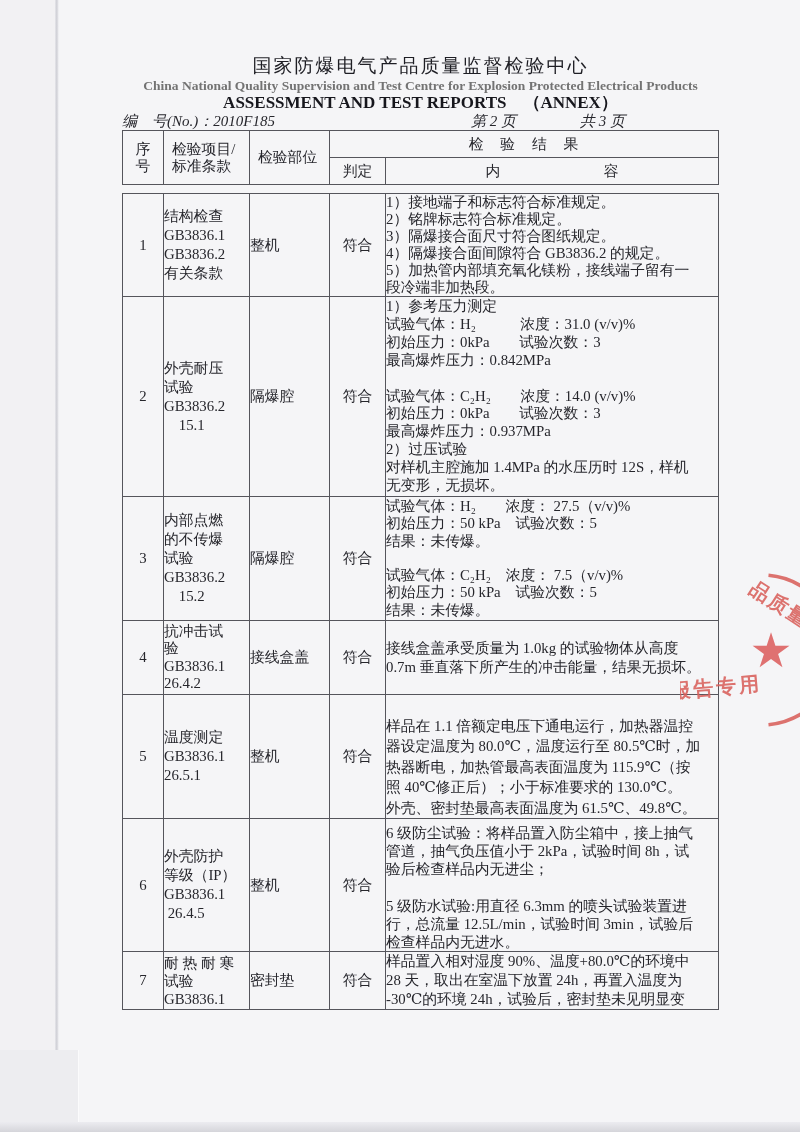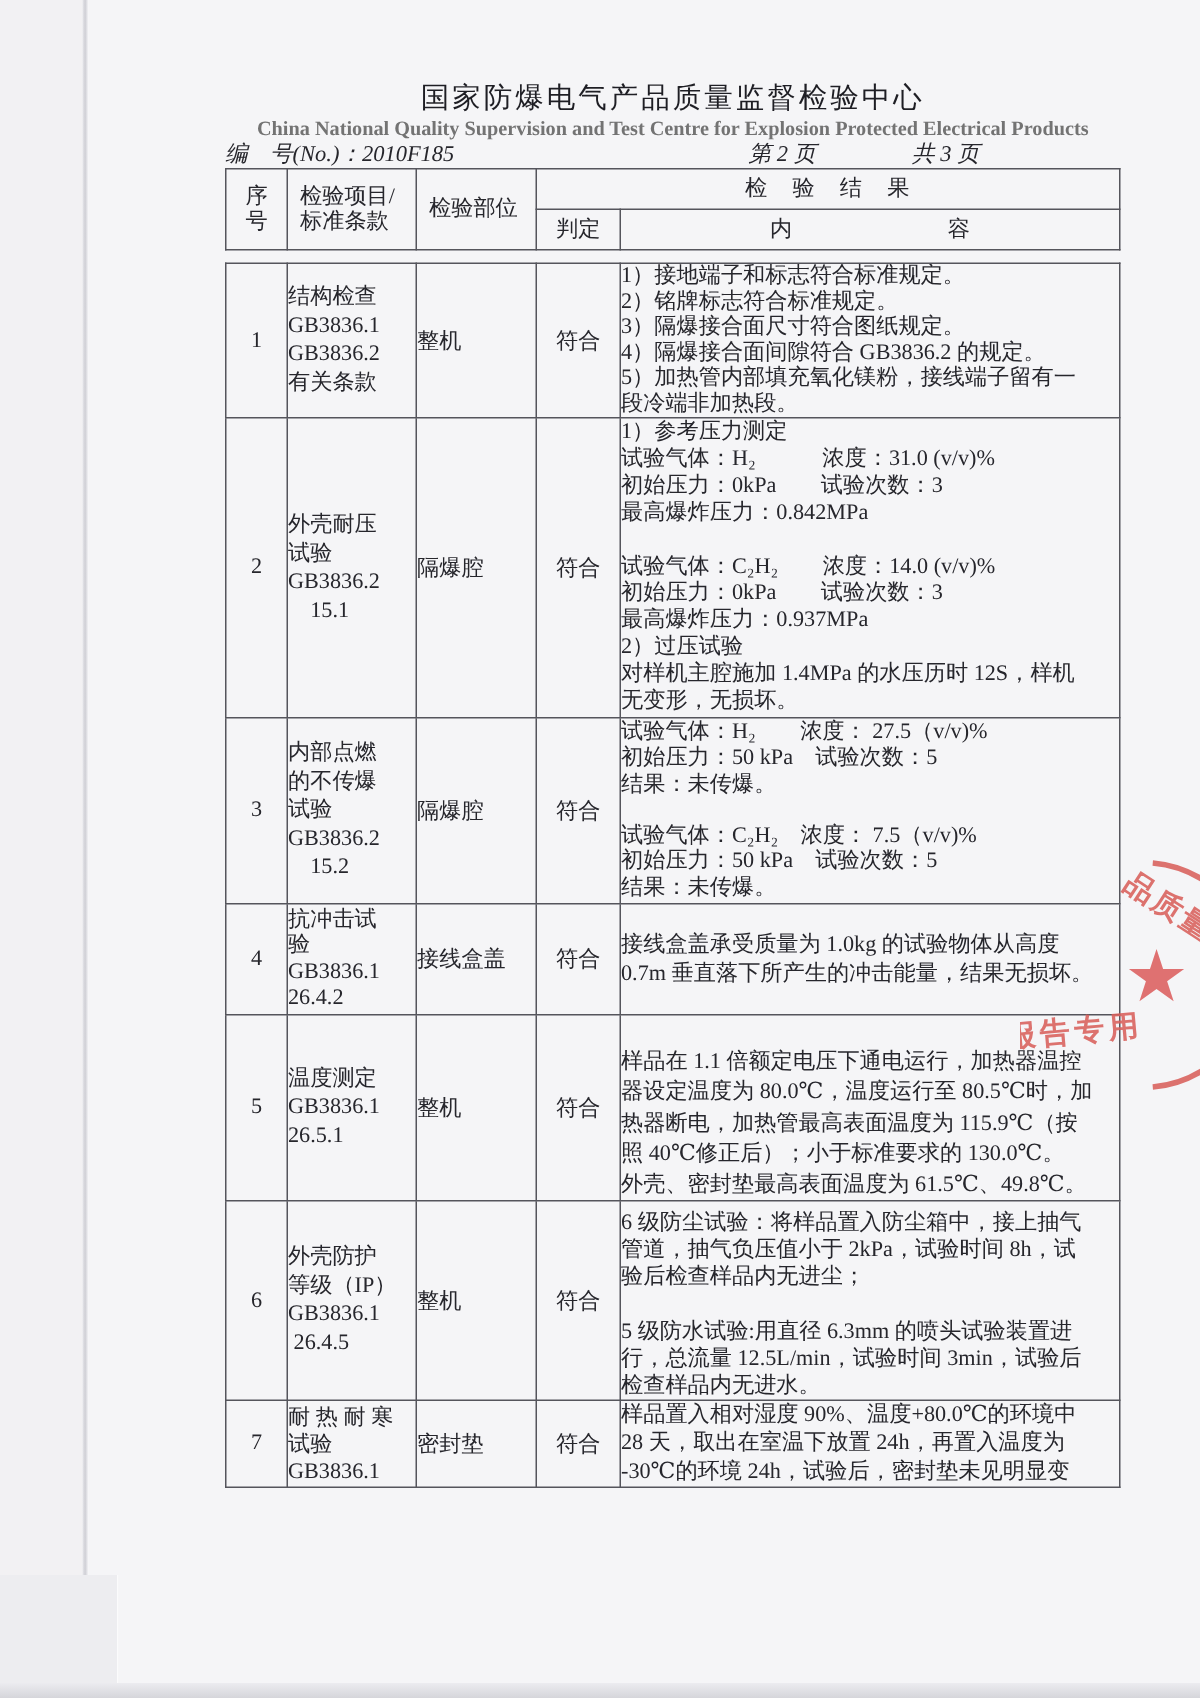--- a/index.html
+++ b/index.html
@@ -13,21 +13,21 @@
     background:#f5f5f7;color:#26262c;
   }
   .left-page{position:absolute;left:0;top:0;width:55px;height:100%;background:#f2f1f3;}
   .fold-line{position:absolute;left:55px;top:0;width:4px;height:100%;
     background:linear-gradient(90deg,#e6e6ea,#cfcfd5 45%,#f7f7f9);}
   .bottom-left-shade{position:absolute;left:0;bottom:0;width:78px;height:82px;
     background:#ededf0;border-right:1px solid #fbfbfc;}
   .bottom-edge{position:absolute;left:0;right:0;bottom:0;height:10px;
     background:linear-gradient(180deg,#ececf0,#d5d5da);}
 
-  .content{position:absolute;left:122px;top:0;width:597px;margin-left:28px;}
+  .content{position:absolute;left:122px;top:0;width:597px;}
   .org-cn{margin-top:55px;text-align:center;font-size:19px;line-height:22px;
     letter-spacing:2px;color:#1e1e24;}
   .org-en{text-align:center;font-size:13.5px;line-height:17px;font-weight:bold;color:#737373;}
   .title-cn{text-align:center;font-size:25px;line-height:26px;font-weight:bold;
     letter-spacing:4px;color:#17171d;}
   .title-en{text-align:center;font-size:17px;line-height:18px;font-weight:bold;color:#17171d;}
   .no-row{position:relative;height:18px;font-size:15px;line-height:18px;font-style:italic;}
   .no-row .pgnum{position:absolute;left:349px;top:0;}
   .no-row .pgtot{position:absolute;left:458px;top:0;}
 
@@ -67,20 +67,21 @@
 </head>
 <body>
 
 <div class="paper">
   <div class="left-page"></div>
   <div class="fold-line"></div>
 
   <div class="content">
     <div class="org-cn">国家防爆电气产品质量监督检验中心</div>
     <div class="org-en">China National Quality Supervision and Test Centre for Explosion Protected Electrical Products</div>
+    <div class="title-en">ASSESSMENT AND TEST REPORTS　（ANNEX）</div>
 
     <div class="no-row">
       <span>编　号(No.)：</span><span>2010F185</span>
       <span class="pgnum">第 2 页</span>
       <span class="pgtot">共 3 页</span>
     </div>
 
     <table class="tbl hdr">
       <colgroup>
         <col class="w-seq">

